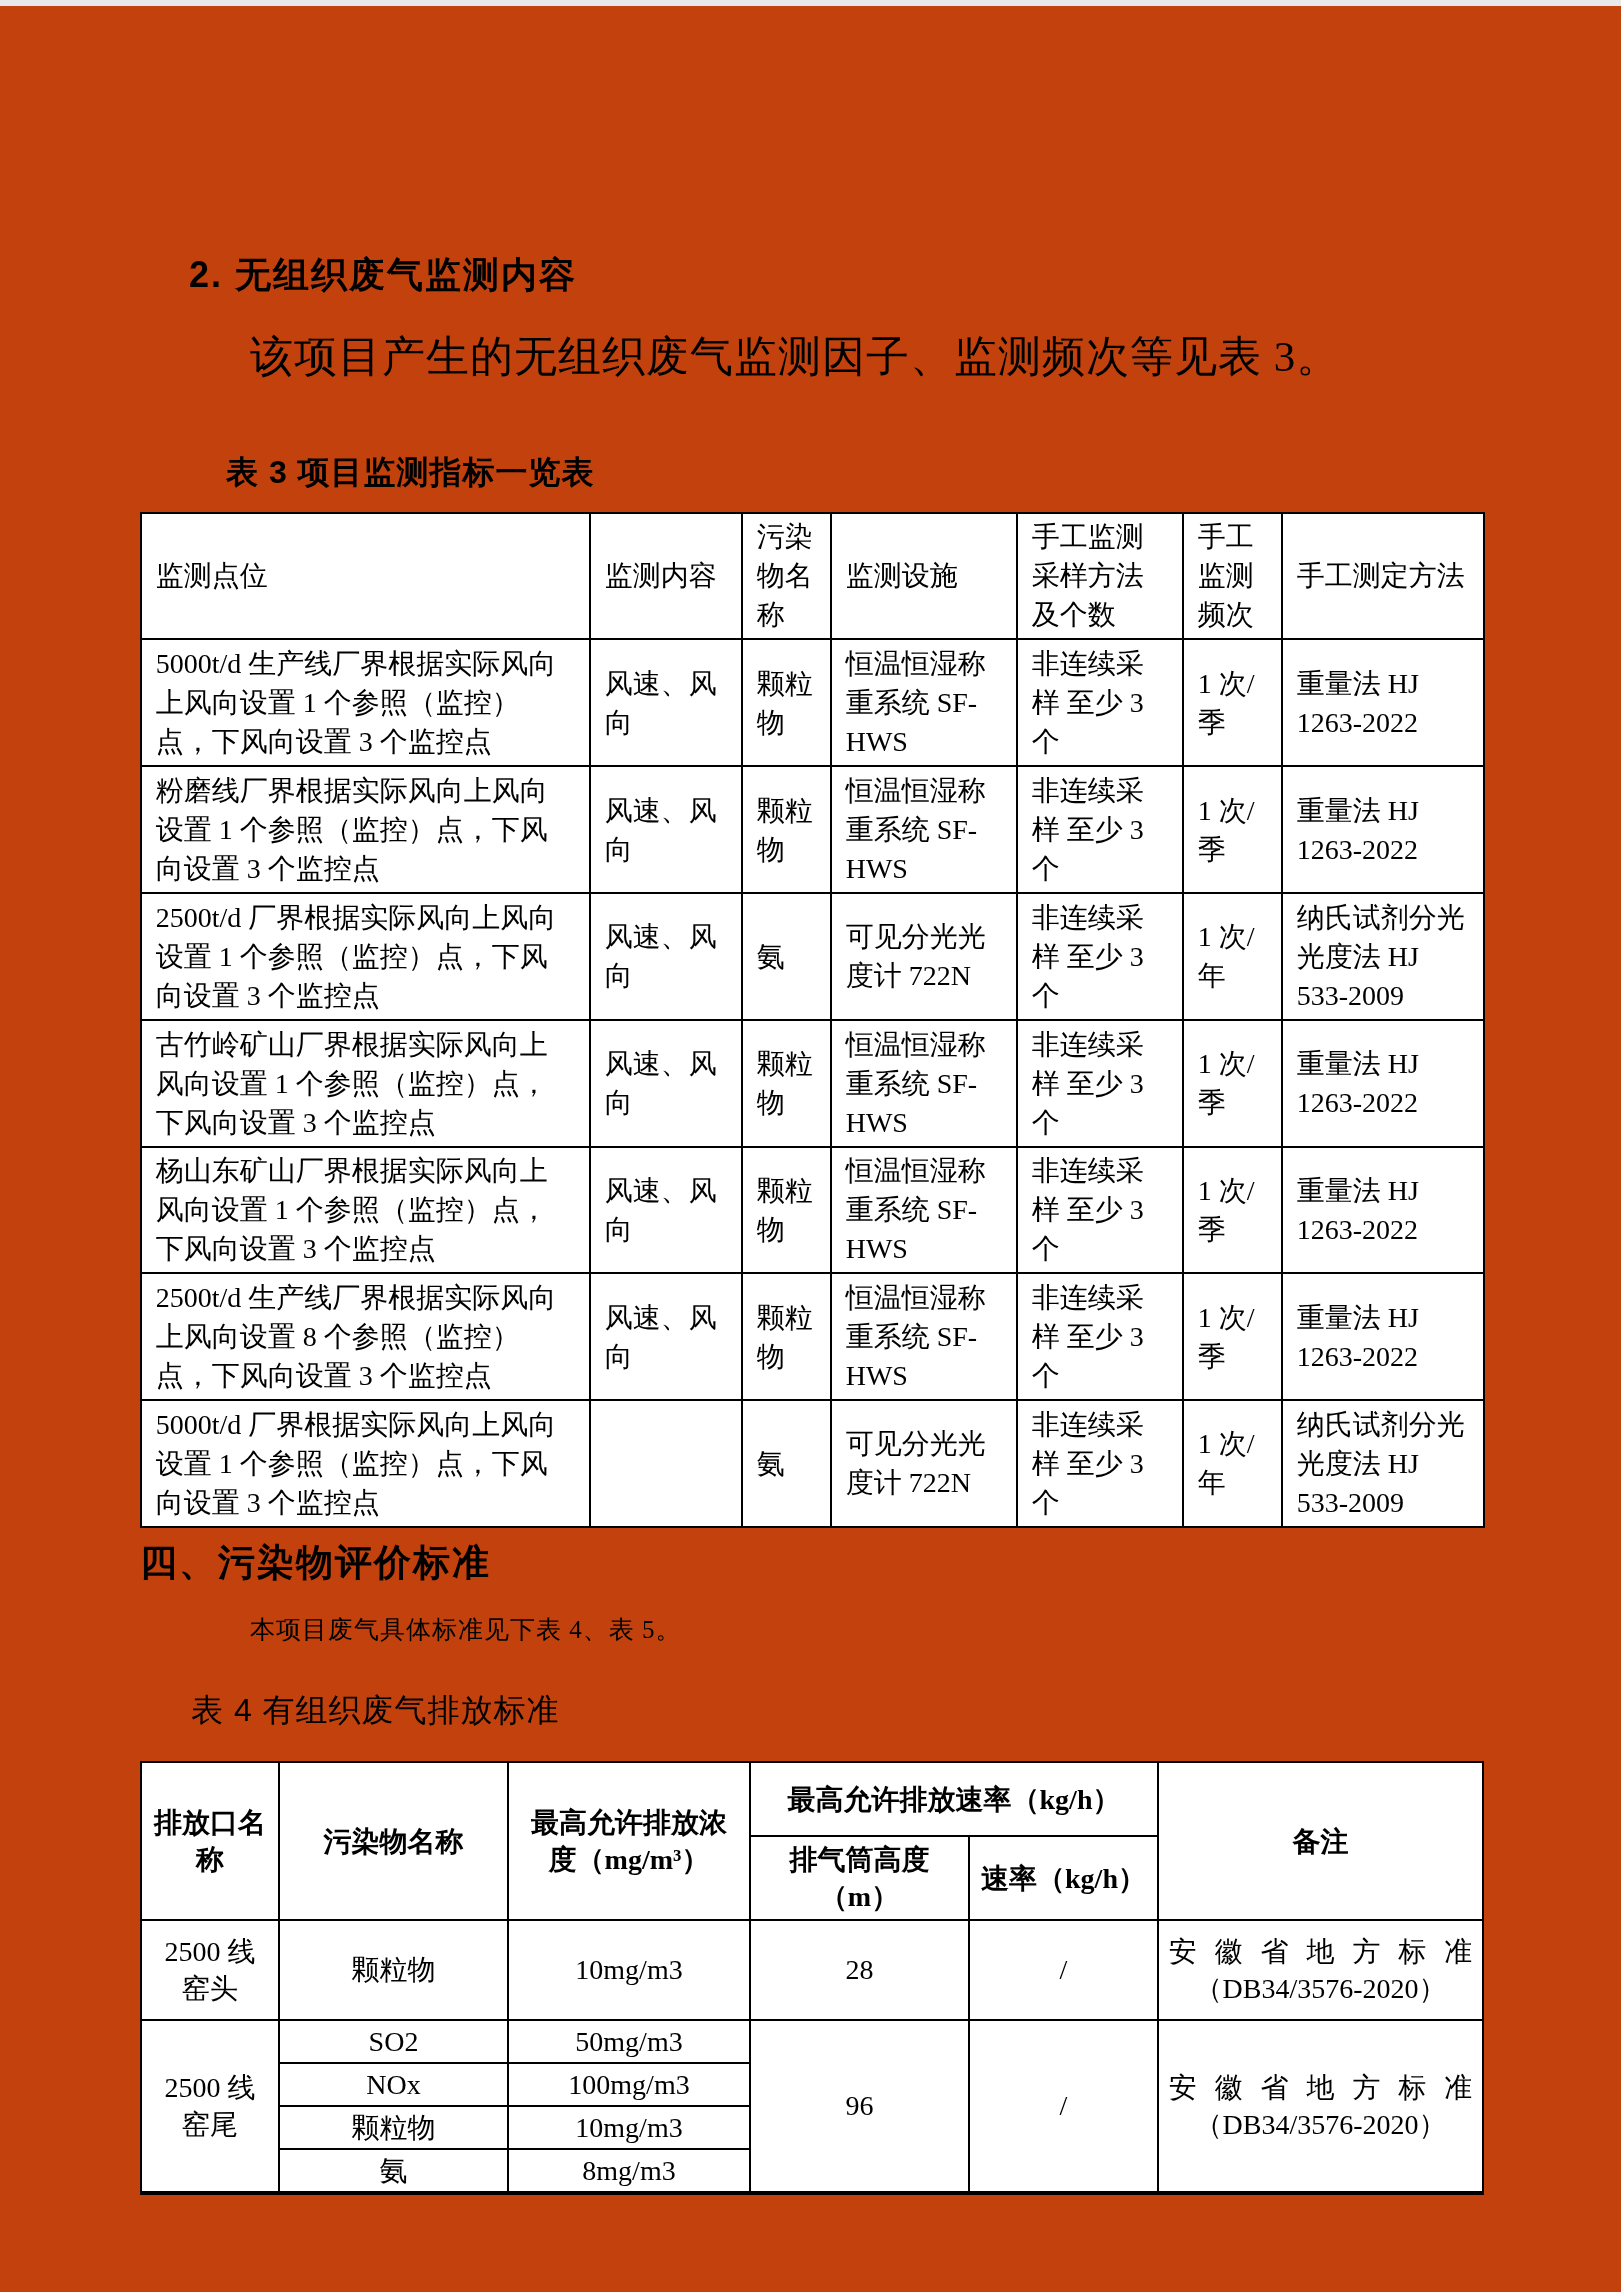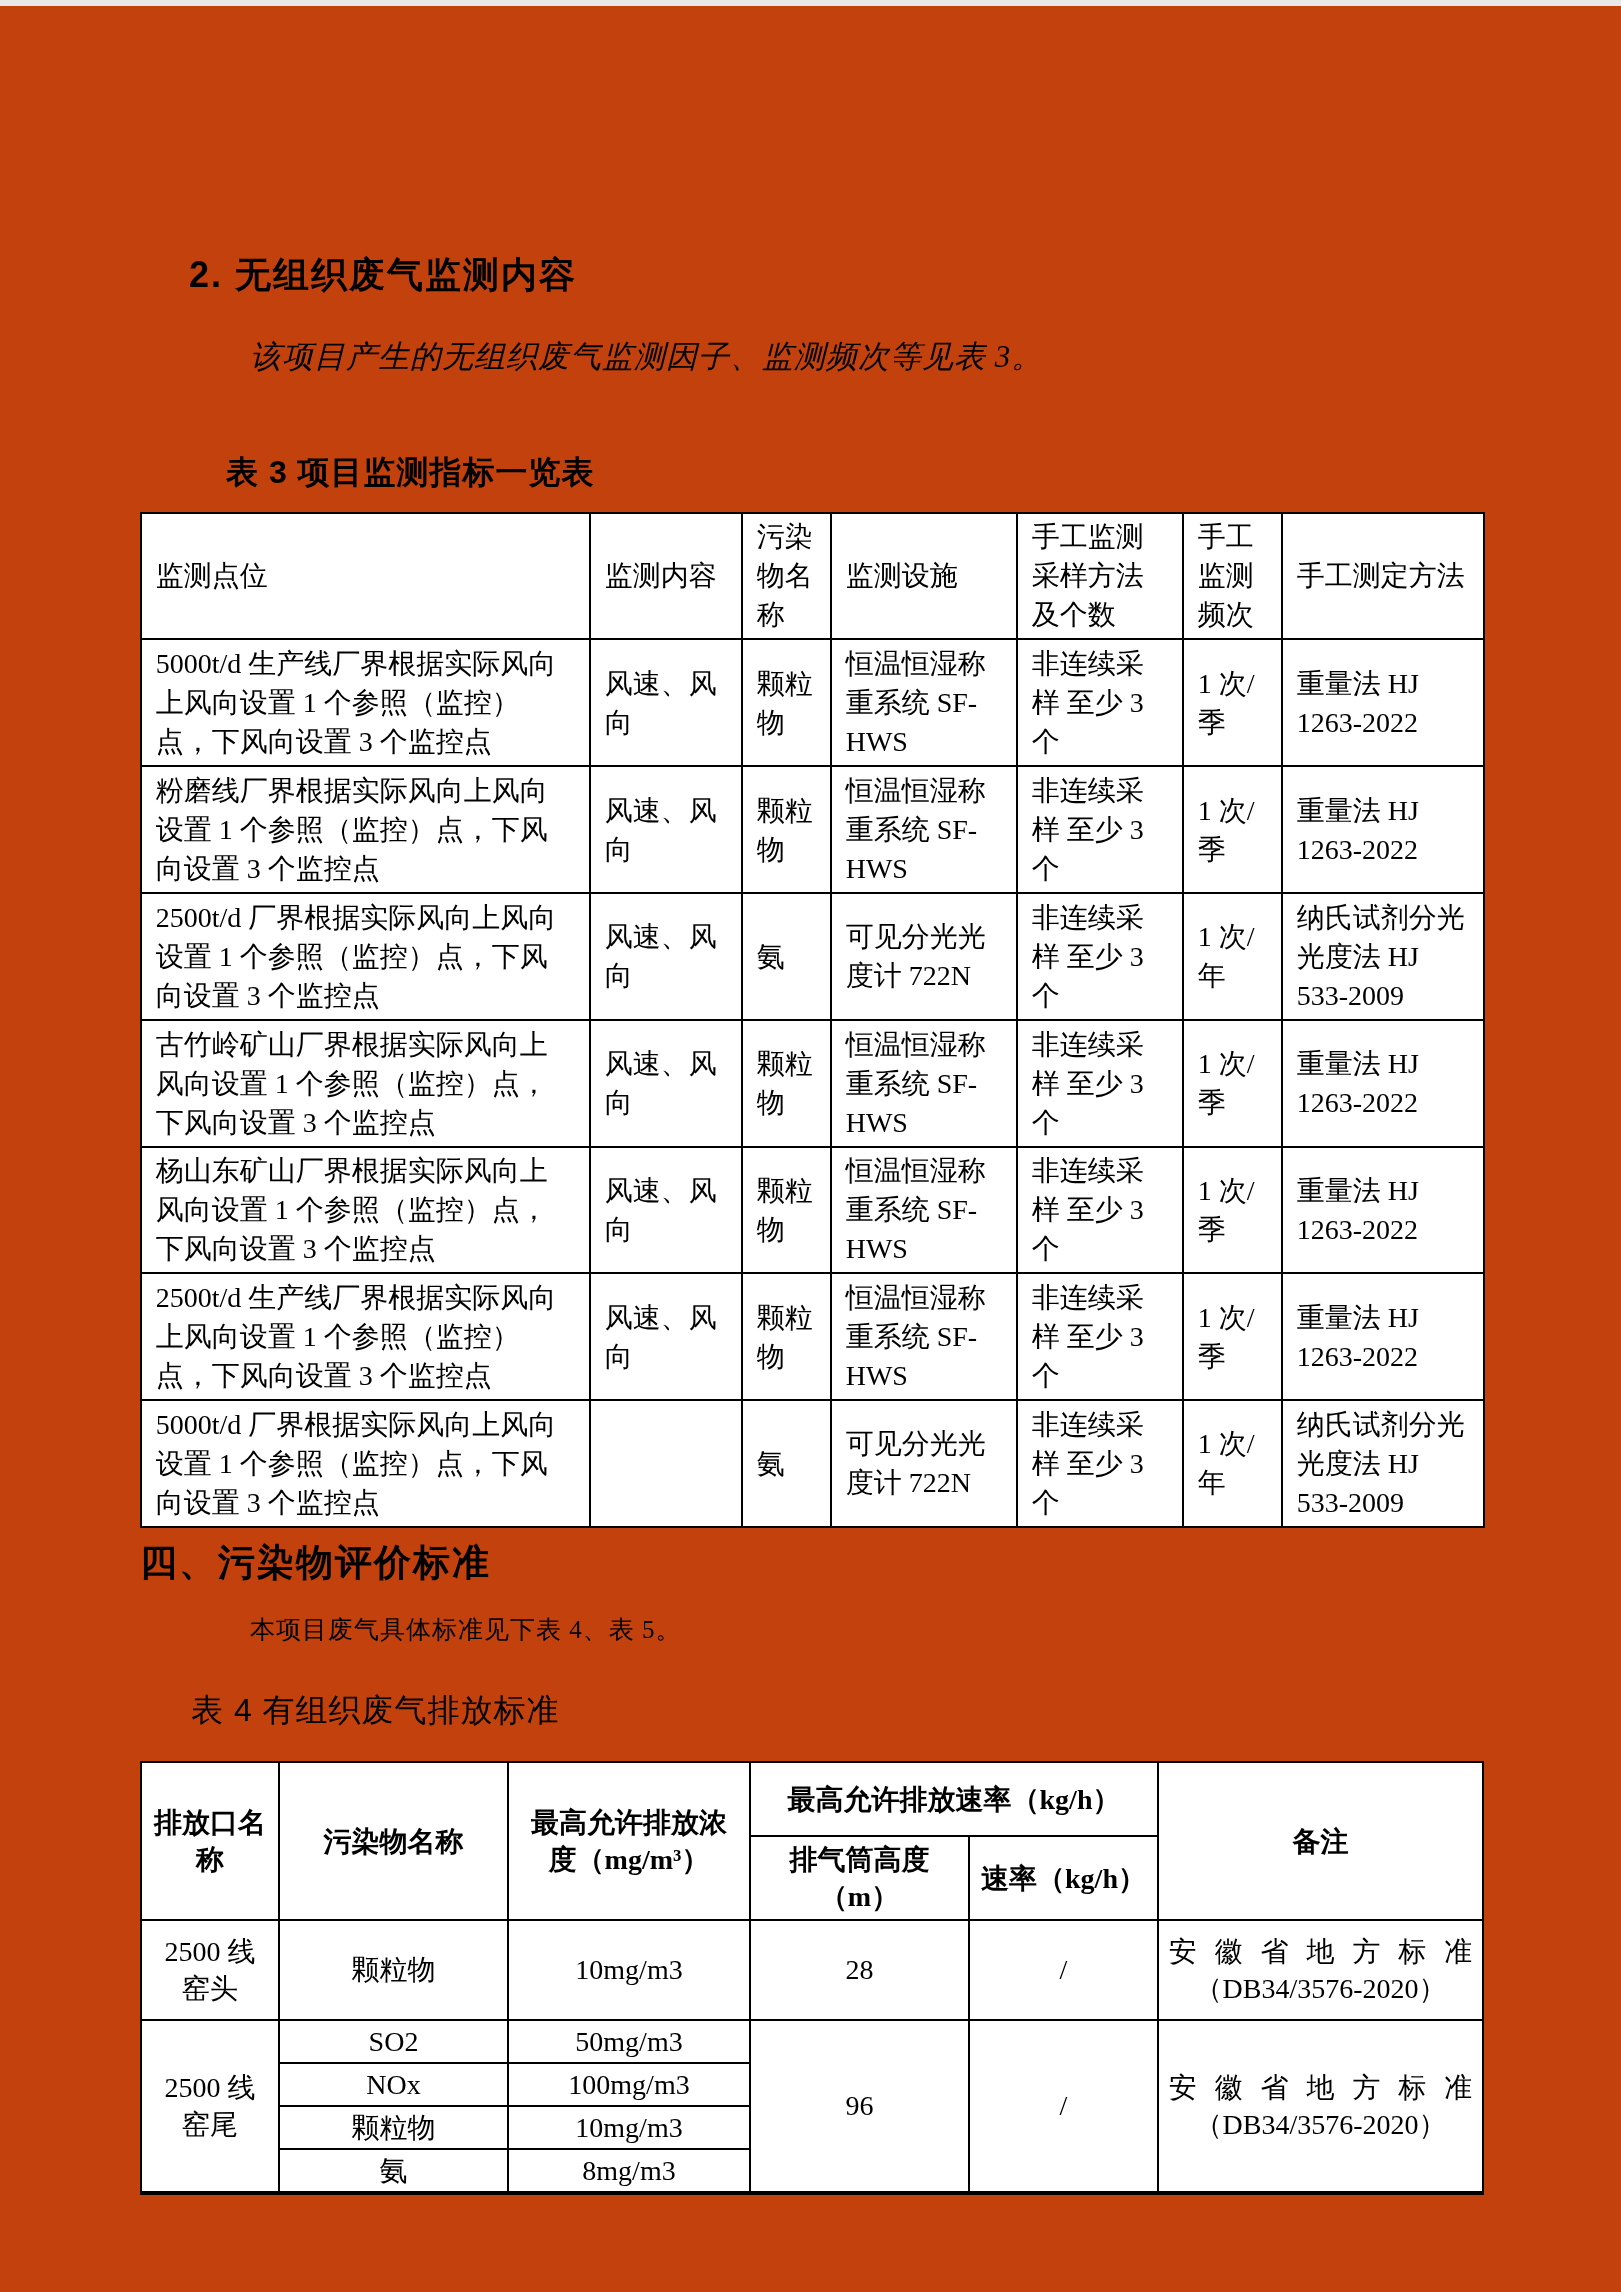--- a/index.html
+++ b/index.html
@@ -13,21 +13,21 @@
   .content { padding:0 138px 0 140px; }
 
   .sec-heading-2 {
     margin:247px 0 0 49px;
     font-family:"Liberation Sans","DejaVu Sans",sans-serif;
     font-weight:bold; font-size:36px; line-height:43px;
     letter-spacing:2px;
   }
   .para-2 {
     margin:41px 0 0 110px;
-    font-size:31px; line-height:40px; letter-spacing:1px;font-style:italic;
+    font-size:43px; line-height:40px; letter-spacing:1px;
   }
   .t3-title {
     margin:76px 0 0 86px;
     font-family:"Liberation Sans","DejaVu Sans",sans-serif;
     font-weight:bold; font-size:32px; line-height:39px; letter-spacing:1px;
   }
   table { border-collapse:collapse; table-layout:fixed; width:1343px; background:#fff; }
   table, td, th { border:2px solid #000; }
   .t3 { margin-top:19.6px; border-width:2.9px; }
   .t3 thead tr { height:102px; }
@@ -141,21 +141,21 @@
         <tr>
           <td class="jst">杨山东矿山厂界根据实际风向上风向设置 1 个参照（监控）点，下风向设置 3 个监控点</td>
           <td>风速、风向</td>
           <td class="jst">颗粒物</td>
           <td class="jst">恒温恒湿称重系统 SF-HWS</td>
           <td class="jst">非连续采样 至少 3 个</td>
           <td>1 次/季</td>
           <td class="jst">重量法 HJ 1263-2022</td>
         </tr>
         <tr>
-          <td class="jst">2500t/d 生产线厂界根据实际风向上风向设置 1 个参照（监控）点，下风向设置 3 个监控点</td>
+          <td class="jst">2500t/d 生产线厂界根据实际风向上风向设置 8 个参照（监控）点，下风向设置 3 个监控点</td>
           <td>风速、风向</td>
           <td class="jst">颗粒物</td>
           <td class="jst">恒温恒湿称重系统 SF-HWS</td>
           <td class="jst">非连续采样 至少 3 个</td>
           <td>1 次/季</td>
           <td class="jst">重量法 HJ 1263-2022</td>
         </tr>
         <tr>
           <td class="jst">5000t/d 厂界根据实际风向上风向设置 1 个参照（监控）点，下风向设置 3 个监控点</td>
           <td></td>

